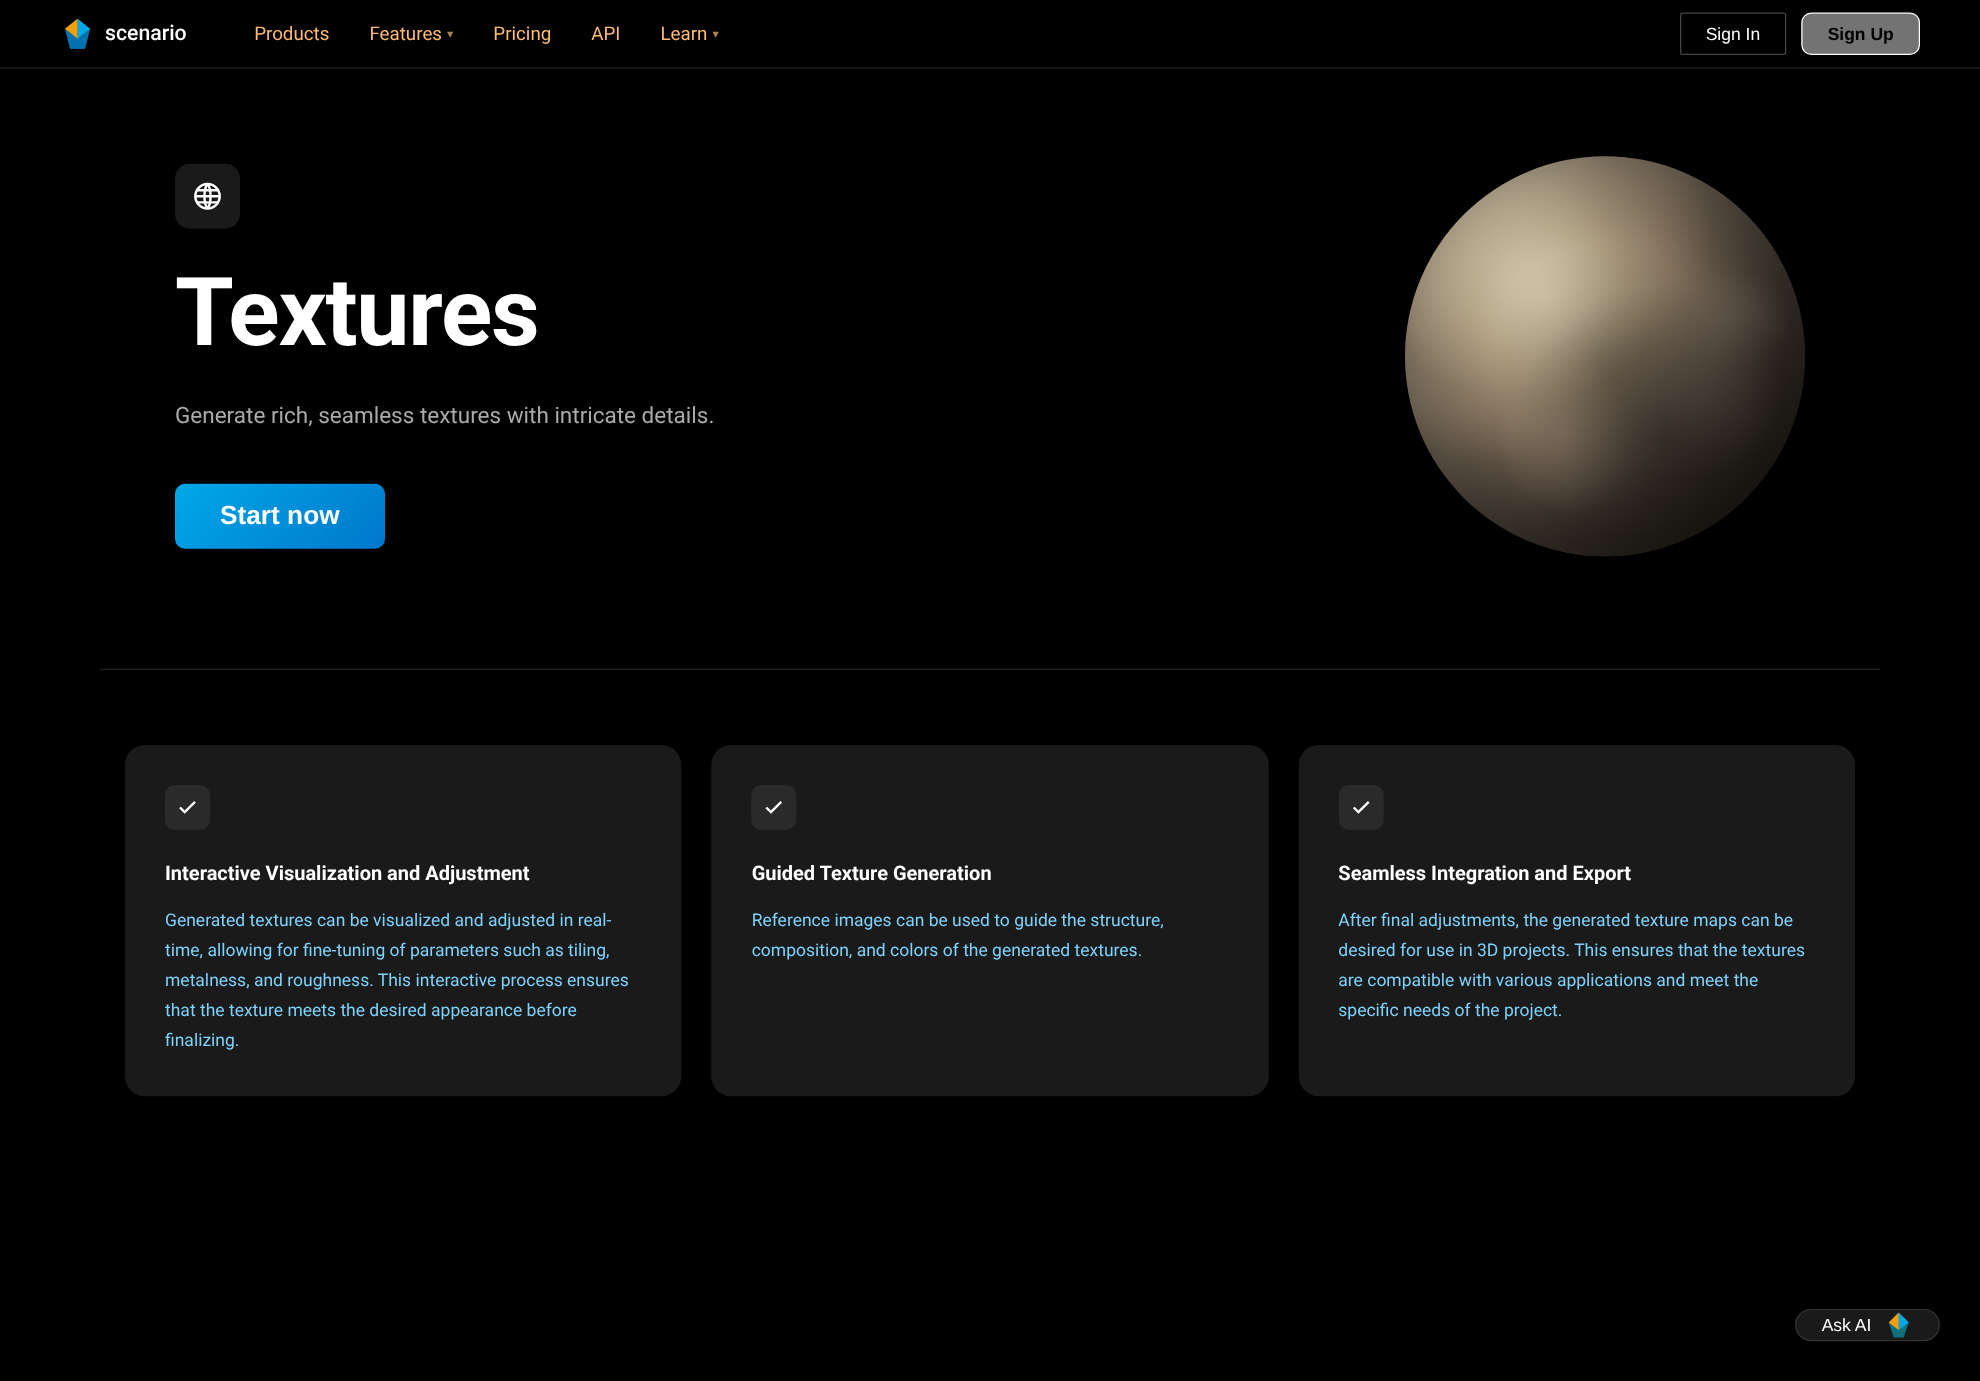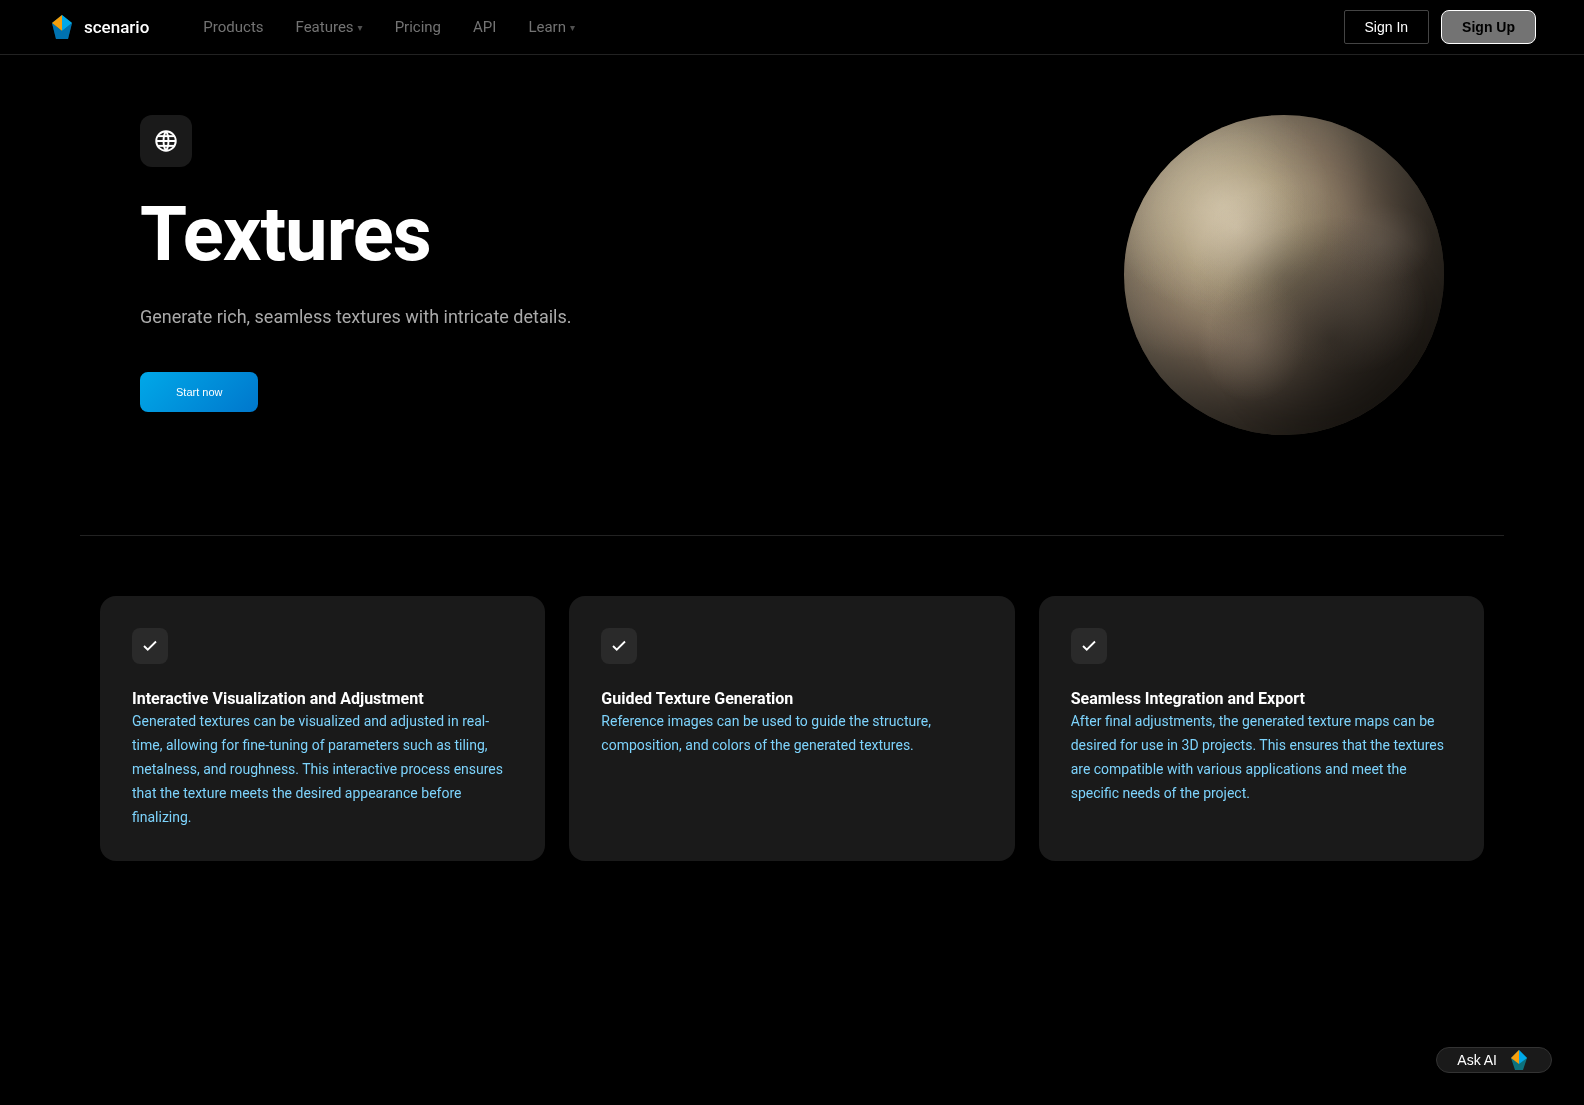--- a/index.html
+++ b/index.html
@@ -36,21 +36,21 @@
       width: 28px;
       height: 28px;
     }
     .nav-links {
       display: flex;
       align-items: center;
       gap: 4px;
       flex: 1;
     }
     .nav-link {
-      color: #737373;
+      color: #fdba74;
       text-decoration: none;
       font-size: 15px;
       padding: 8px 14px;
       border-radius: 6px;
       display: flex;
       align-items: center;
       gap: 4px;
       cursor: pointer;
       transition: color 0.2s;
     }
@@ -80,21 +80,21 @@
       border-radius: 8px;
       font-size: 14px;
       font-weight: 600;
       cursor: pointer;
     }
 
     
     .hero {
       padding: 60px 140px 80px 140px;
       display: flex;
-      align-items: flex-start;
+      align-items: center;
       justify-content: space-between;
       min-height: 480px;
       position: relative;
     }
     .hero-left {
       max-width: 520px;
     }
     .hero-icon-box {
       width: 52px;
       height: 52px;
@@ -123,22 +123,22 @@
       color: #aaa;
       line-height: 1.6;
       margin-bottom: 40px;
     }
     .btn-start {
       background: linear-gradient(135deg, #00a8e8, #0077cc);
       color: #fff;
       border: none;
       padding: 14px 36px;
       border-radius: 8px;
-      font-size: 11px;
-      font-weight: 400;
+      font-size: 21px;
+      font-weight: 700;
       cursor: pointer;
     }
 
     
     .hero-right {
       display: flex;
       align-items: center;
       justify-content: center;
     }
     .sphere-container {
@@ -223,20 +223,21 @@
     }
     .card-check svg {
       width: 18px;
       height: 18px;
       stroke: #fff;
       fill: none;
     }
     .card-title {
       font-size: 16px;
       font-weight: 700;
+      margin-bottom: 16px;
       line-height: 1.4;
     }
     .card-desc {
       font-size: 14px;
       color: #7dd3fc;
       line-height: 1.7;
     }
 
     
     .ask-ai-btn {

